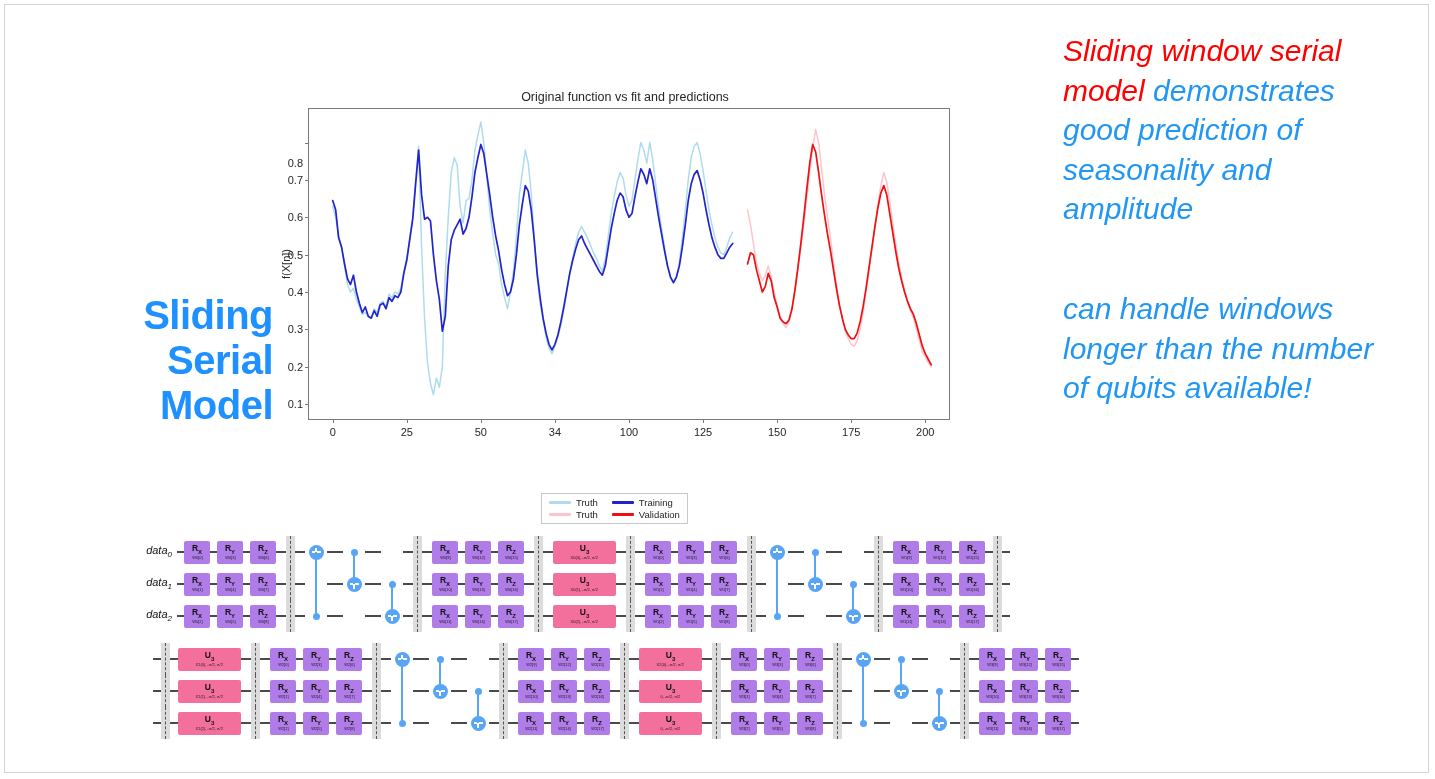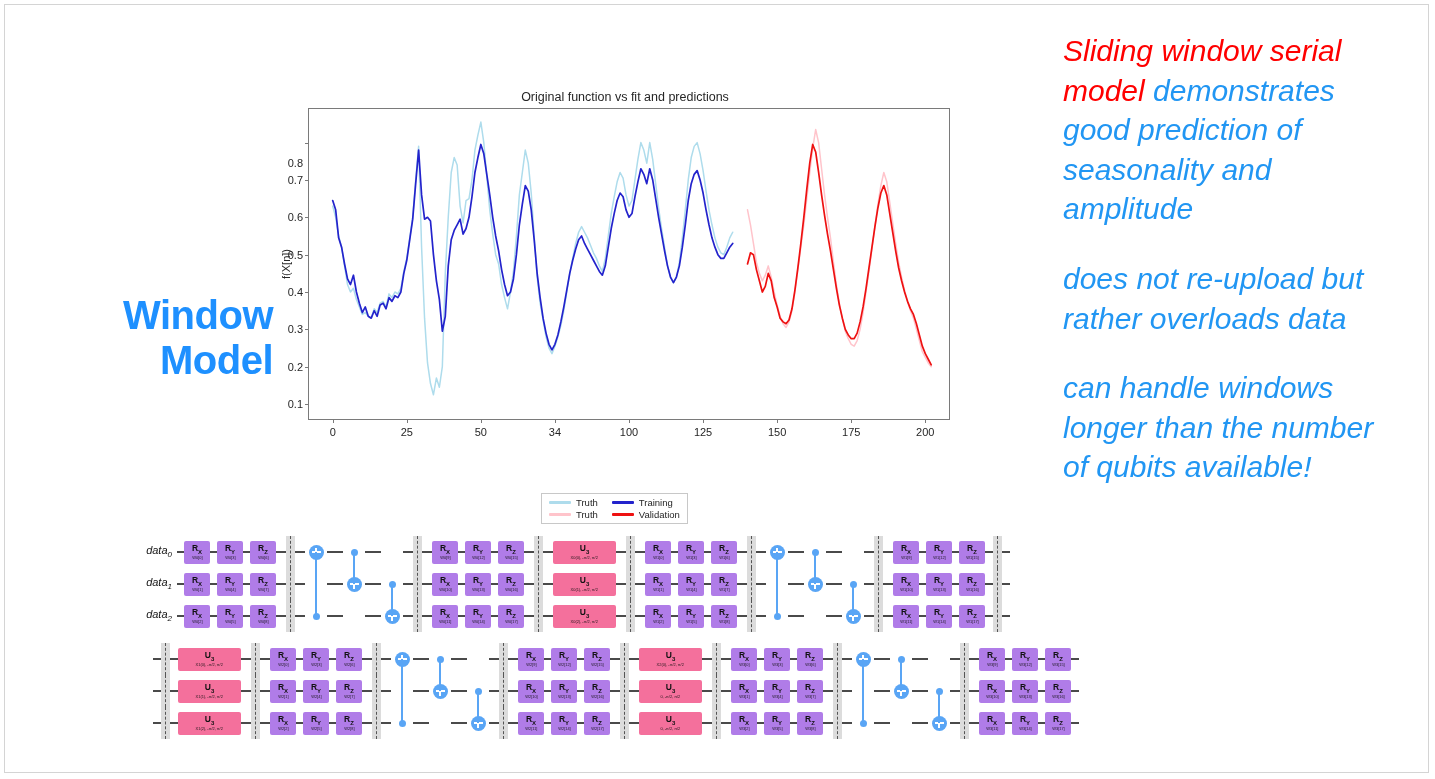--- a/index.html
+++ b/index.html
@@ -71,29 +71,29 @@
   .cx .ctrl{position:absolute;left:50%;top:50%;width:7px;height:7px;margin:-3.5px 0 0 -3.5px;
     border-radius:50%;background:#59a5f5;}
   .vline{position:absolute;width:2px;background:#59a5f5;left:50%;margin-left:-1px;z-index:1;}
 </style>
 </head>
 <body>
 
 <div class="slide">
 
   <div class="left-title">
-    <div>Window</div>
+    <div>Sliding</div>
+    <div>Serial</div>
     <div>Model</div>
   </div>
 
   <div class="right-col">
     <span class="rt-red">Sliding window serial model</span>
     <span class="rt-blue">demonstrates good prediction of seasonality and amplitude</span>
     <div class="rt-gap"></div>
-    <div class="rt-blue">does not re-upload but rather overloads data</div>
     <div class="rt-gap"></div>
     <div class="rt-blue">can handle windows longer than the number of qubits available!</div>
   </div>
 
   <div class="chart-wrap">
     <div class="chart-title">Original function vs fit and predictions</div>
     <div class="plot-box" id="plotbox">
       <div class="ylab">f(X[n])</div>
       <svg class="plot-svg" id="plotsvg" viewBox="0 0 642 312" preserveAspectRatio="none">
           <polyline points="23.78,97.73 26.75,109.01 29.72,127.81 32.69,139.08 35.67,157.88 38.64,176.67 41.61,184.19 44.58,180.43 47.56,191.71 50.53,199.23 53.50,206.75 56.47,204.87 59.44,208.63 62.42,210.51 65.39,201.11 68.36,204.87 71.33,195.47 74.31,193.59 77.28,199.23 80.25,186.07 83.22,189.83 86.19,184.19 89.17,186.07 92.14,180.43 95.11,163.52 98.08,150.36 101.06,129.69 104.03,109.01 107.00,71.42 109.97,37.59 112.94,139.08 115.92,210.51 118.89,255.61 121.86,276.29 124.83,287.57 127.81,270.65 130.78,280.05 133.75,259.37 136.72,165.40 139.69,109.01 142.67,63.90 145.64,48.87 148.61,56.39 151.58,97.73 154.56,114.65 157.53,92.10 160.50,90.22 163.47,71.42 166.44,41.35 169.42,26.31 172.39,13.16 175.36,33.83 178.33,67.66 181.31,101.49 184.28,125.93 187.25,146.60 190.22,156.00 193.19,176.67 196.17,189.83 199.14,201.11 202.11,184.19 205.08,163.52 208.06,127.81 211.03,86.46 214.00,63.90 216.97,41.35 219.94,54.51 222.92,84.58 225.89,127.81 228.86,169.16 231.83,195.47 234.81,212.39 237.78,229.30 240.75,240.58 243.72,246.22 246.69,238.70 249.67,229.30 252.64,218.02 255.61,202.99 258.58,184.19 261.56,165.40 264.53,150.36 267.50,135.33 270.47,124.05 273.44,118.41 276.42,124.05 279.39,129.69 282.36,137.20 285.33,144.72 288.31,150.36 291.28,157.88 294.25,163.52 297.22,150.36 300.19,127.81 303.17,105.25 306.14,88.34 309.11,73.30 312.08,63.90 315.06,69.54 318.03,86.46 321.00,97.73 323.97,92.10 326.94,71.42 329.92,50.75 332.89,33.83 335.86,41.35 338.83,54.51 341.81,33.83 344.78,50.75 347.75,75.18 350.72,99.61 353.69,120.29 356.67,139.08 359.64,157.88 362.61,169.16 365.58,174.80 368.56,169.16 371.53,154.12 374.50,129.69 377.47,101.49 380.44,71.42 383.42,48.87 386.39,37.59 389.36,33.83 392.33,45.11 395.31,62.02 398.28,82.70 401.25,101.49 404.22,116.53 407.19,129.69 410.17,139.08 413.14,144.72 416.11,146.60 419.08,139.08 422.06,129.69 425.03,124.05" fill="none" stroke="#AEDCEC" stroke-width="1.5" stroke-linejoin="round" stroke-linecap="round" vector-effect="non-scaling-stroke"></polyline>

